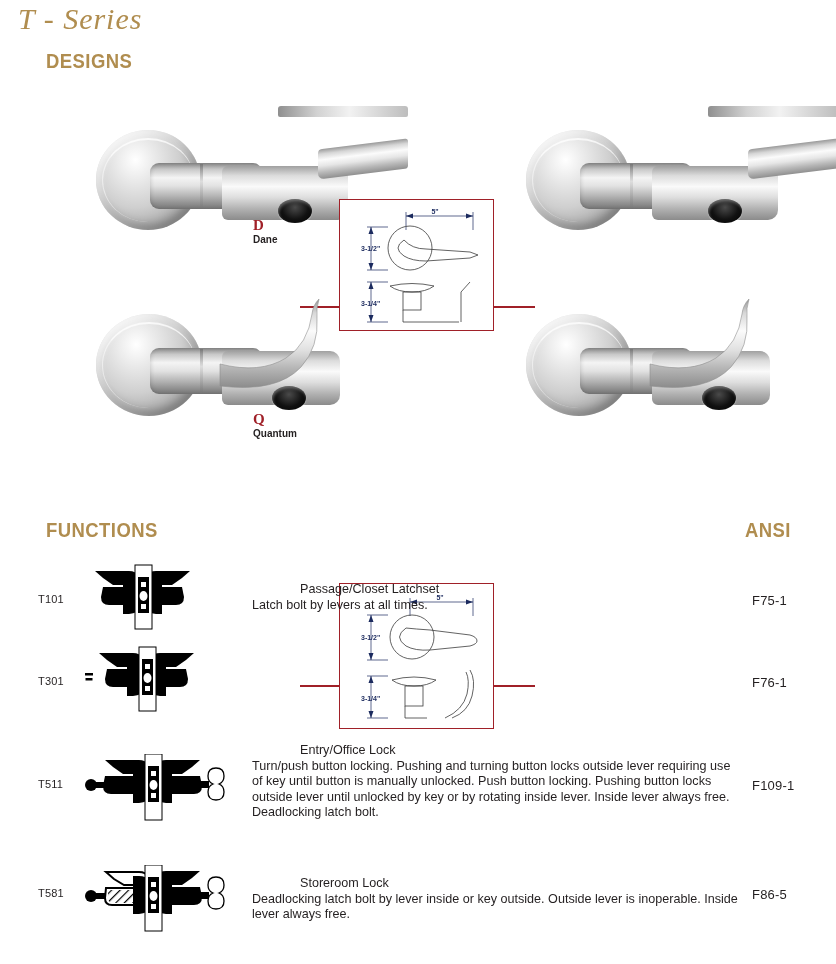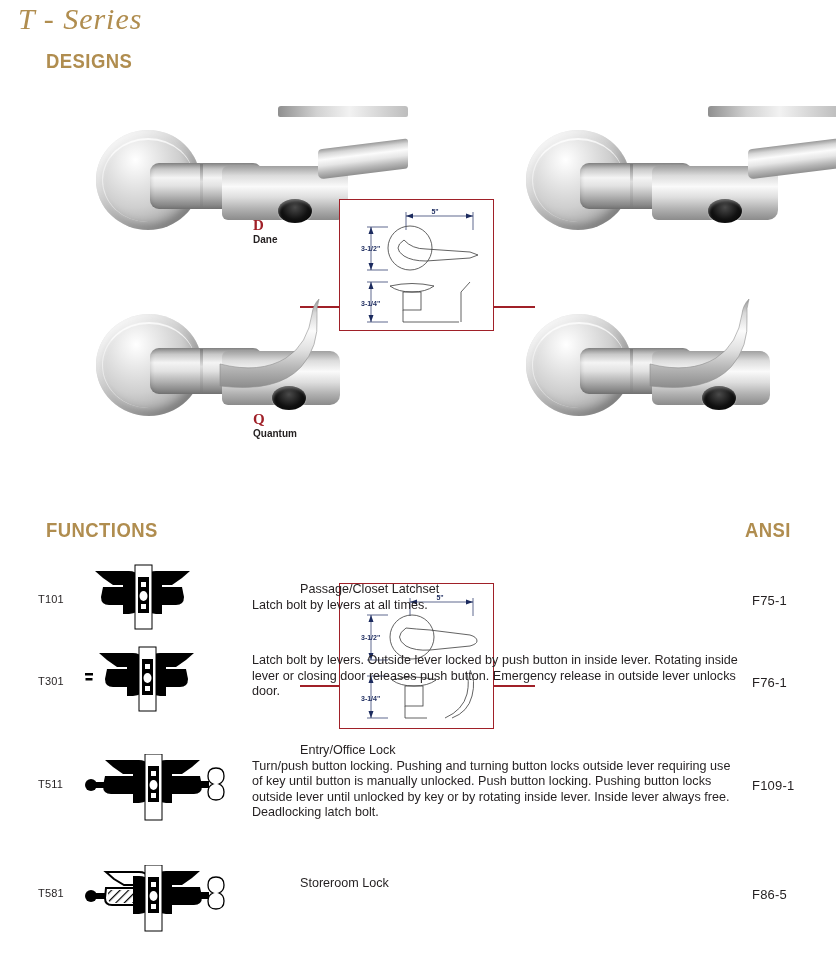--- a/index.html
+++ b/index.html
@@ -431,21 +431,20 @@
       <path d="M75 13 q-14 0 -16 18 q-2 18 16 20 l6 0 l0 -38 z"></path>
     </g>
     <rect x="54" y="2" width="17" height="64" fill="#ffffff" stroke="#000000" stroke-width="1"></rect>
     <rect x="57" y="14" width="11" height="36" fill="#000000"></rect>
     <rect x="60" y="19" width="5" height="5" fill="#ffffff"></rect>
     <ellipse cx="62.5" cy="33" rx="4" ry="5" fill="#ffffff"></ellipse>
     <rect x="60" y="41" width="5" height="5" fill="#ffffff"></rect>
   </svg>
 
   <div class="func-text" style="top:8px;">
-    <span class="func-desc">Latch bolt by levers. Outside lever locked by push button in inside lever. Rotating inside lever or closing door releases push button. Emergency release in outside lever unlocks door.</span>
   </div>
 
   <div class="func-ansi" style="top:30px;">F76-1</div>
 </div>
 
 <div class="func-row" style="top:740px; height:95px;">
   <div class="func-code" style="top:38px;">T511</div>
 
   <svg class="func-icon" width="140" height="72" viewBox="0 0 140 72" style="top:14px;">
 
@@ -517,16 +516,17 @@
     <ellipse cx="68.5" cy="31" rx="4" ry="5" fill="#ffffff"></ellipse>
     <rect x="66" y="39" width="5" height="5" fill="#ffffff"></rect>
     <g fill="none" stroke="#000000" stroke-width="1.3">
       <path d="M131 12 q8 0 8 8 q0 6 -5 8 q5 2 5 8 q0 8 -8 8 q-8 0 -8 -8
                q0 -6 5 -8 q-5 -2 -5 -8 q0 -8 8 -8 z"></path>
     </g>
   </svg>
 
   <div class="func-text" style="top:11px;">
     <span class="func-title">Storeroom Lock</span>
+    <span class="func-desc">Deadlocking latch bolt by lever inside or key outside. Outside lever is inoperable. Inside lever always free.</span>
   </div>
 
   <div class="func-ansi" style="top:22px;">F86-5</div>
 </div>
 
 </body></html>

